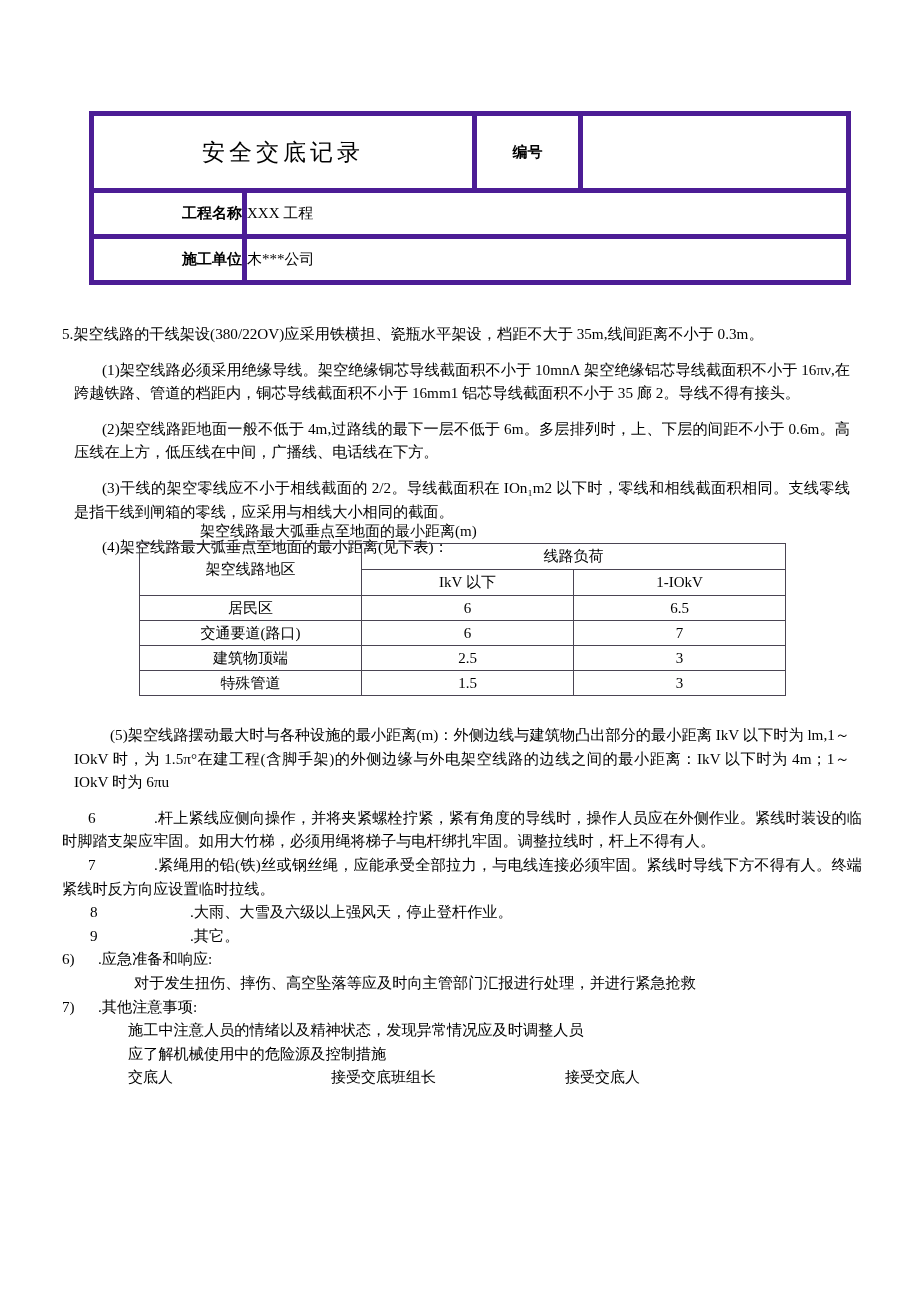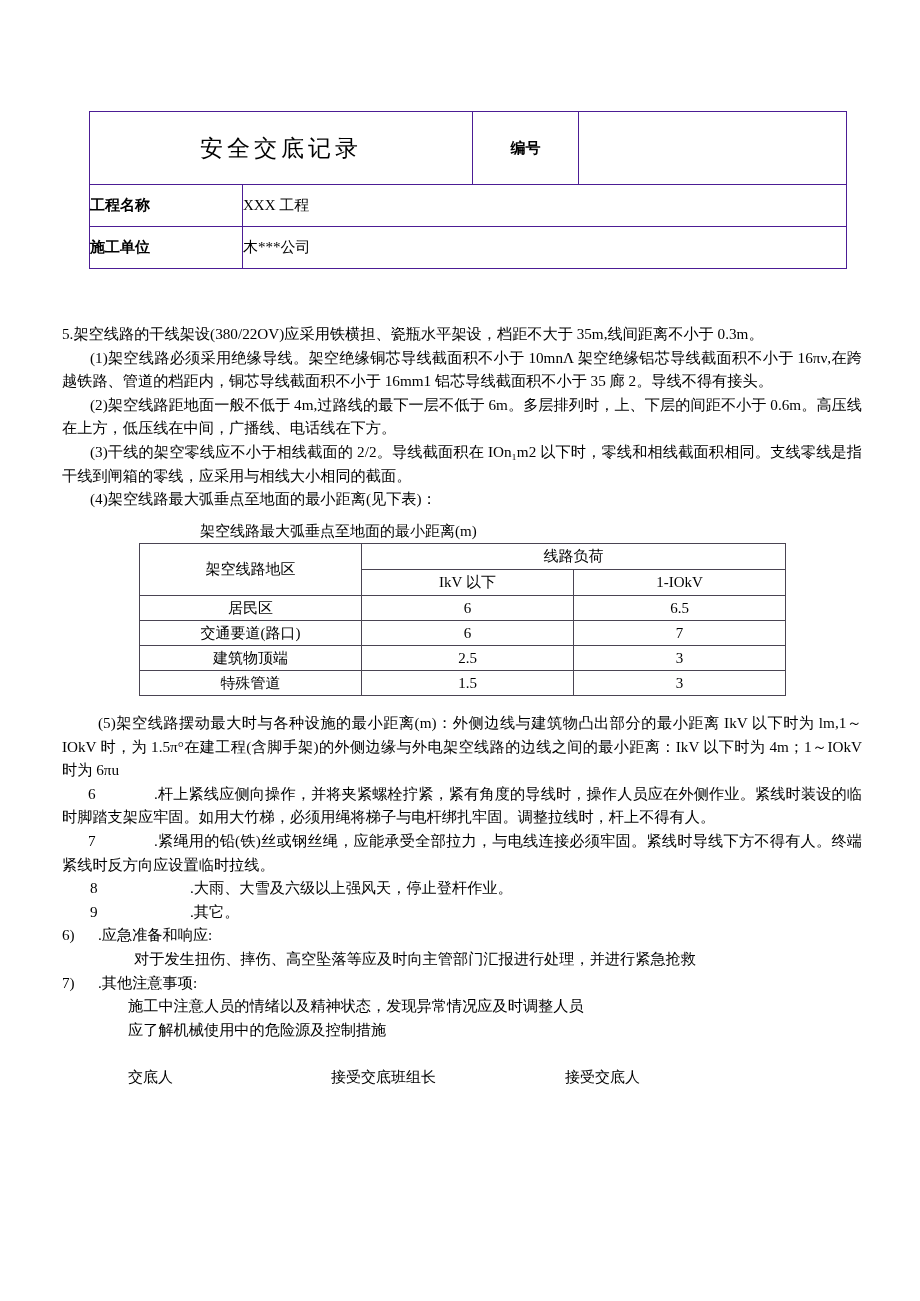--- a/index.html
+++ b/index.html
@@ -26,35 +26,35 @@
   
   .header-table {
     position: absolute;
     left: 89px;
     top: 111px;
     width: 757px;
     border-collapse: collapse;
     table-layout: fixed;
   }
   .header-table td {
-    border: 1px solid #4c1d95;
+    border: 5px solid #4c1d95;
     padding: 0;
     vertical-align: middle;
     font-family: Liberation Serif, serif;
   }
   .cell-title {
     height: 72px;
     text-align: center;
     font-size: 23px;
     letter-spacing: 4px;
     font-family: "Liberation Serif", "DejaVu Serif", serif;
   }
   .cell-label {
     height: 41px;
-    text-align: left;
+    text-align: right;
     font-size: 15px;
     font-weight: bold;
     font-family: "DejaVu Sans", "Liberation Sans", sans-serif;
   }
   .cell-label-wide {
     text-align: center;
     font-size: 15px;
     font-weight: bold;
     font-family: "DejaVu Sans", "Liberation Sans", sans-serif;
   }
@@ -79,21 +79,21 @@
     font-size: 15.2px;
     line-height: 23.6px;
     text-align: justify;
     font-family: Liberation Serif, serif;
   }
   .p {
     margin: 0;
     text-indent: 0;
   }
   .p-indent {
-    margin: 0;
+    margin: 12px;
     text-indent: 28px;
   }
 
   
   .table-caption {
     position: absolute;
     left: 200px;
     top: 522px;
     font-size: 15px;
     white-space: nowrap;

